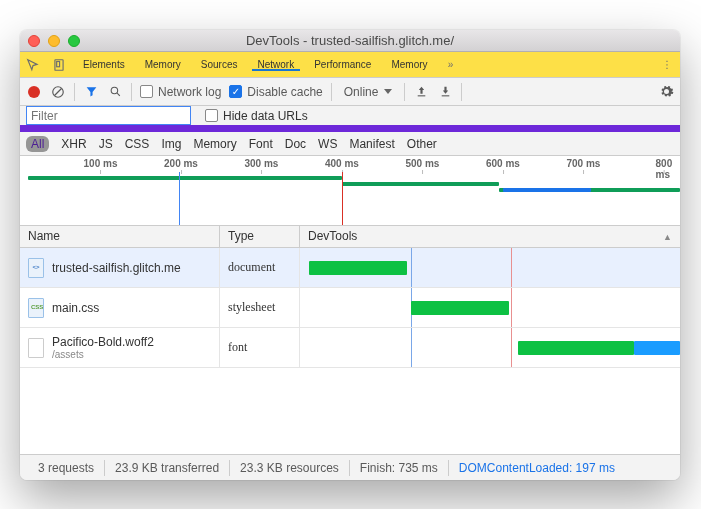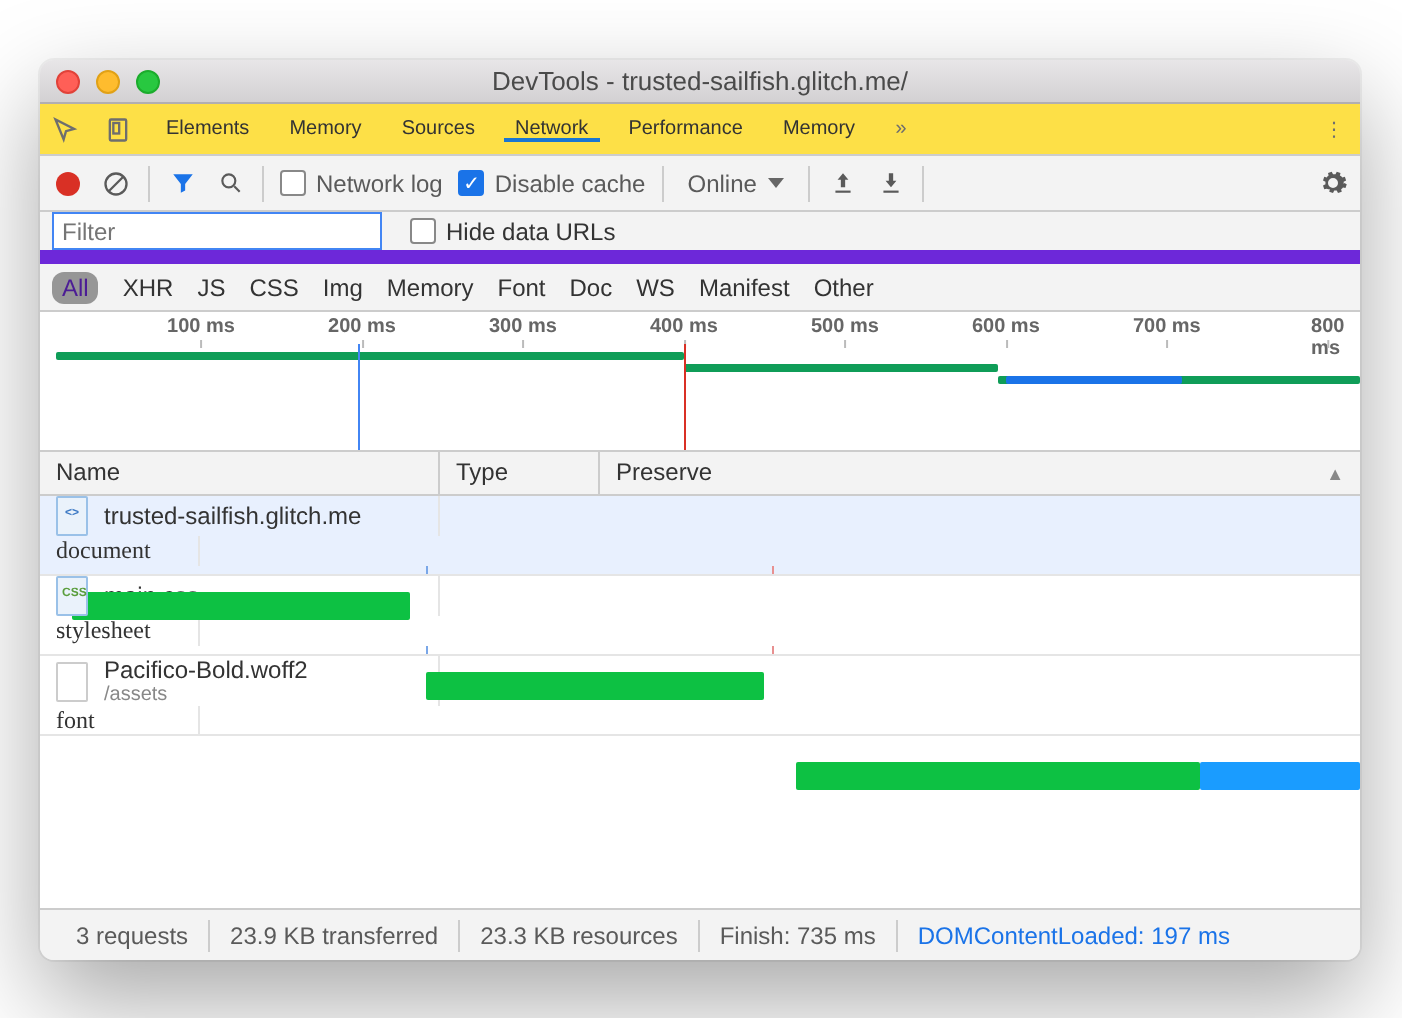--- a/index.html
+++ b/index.html
@@ -131,21 +131,21 @@
   display: flex;
   font-size: 12px;
   color: #333;
 }
 .col-name { width: 200px; padding: 3px 8px; border-right: 1px solid #ccc; }
 .col-type { width: 80px; padding: 3px 8px; border-right: 1px solid #ccc; }
 .col-waterfall { flex: 1; padding: 3px 8px; position: relative; }
 .sort-ind { position: absolute; right: 8px; top: 6px; color: #888; font-size: 9px; }
 
 .rows { background: #fff; }
-.row { height: 40px; display: flex; border-bottom: 1px solid #e5e5e5; font-size: 12px; color: #333; flex-direction: column; }
+.row { height: 40px; display: flex; border-bottom: 1px solid #e5e5e5; font-size: 12px; color: #333; }
 .row.selected { background: #e8f0fe; }
 .row .cell-name { width: 200px; border-right: 1px solid #e5e5e5; display: flex; align-items: center; padding: 0 8px; gap: 8px; }
 .row .cell-type { width: 80px; border-right: 1px solid #e5e5e5; display: flex; align-items: center; padding: 0 8px; font-family: Liberation Serif, serif; }
 .row .cell-wf { flex: 1; position: relative; }
 .sub { font-size: 10px; color: #888; }
 .fileicon { width: 16px; height: 20px; border: 1px solid #9ac1e8; background: #eaf2fb; border-radius: 1px; position: relative; flex-shrink: 0; }
 .fileicon .tag { position: absolute; left: 2px; right: 2px; top: 5px; font-size: 6px; text-align: center; color: #3b78c4; font-weight: bold; }
 .fileicon.css .tag { color: #5a9e3d; }
 .fileicon.blank { background: #fff; border-color: #ccc; }
 
@@ -302,21 +302,21 @@
         <div class="hbar blue" style="top: 16px; left: 73.1707%; width: 13.4146%;"></div>
         <div class="vline blue" style="left: 24.0244%;"></div>
         <div class="vline red" style="left: 48.7805%;"></div>
       </div>
   </div>
 
   <div class="table-header">
     <div class="col-name">Name</div>
     <div class="col-type">Type</div>
     <div class="col-waterfall">
-      <span>Preserve</span>
+      <span>DevTools</span>
       <span class="sort-ind">▲</span>
     </div>
   </div>
 
   <div class="rows" id="rows-host">
       <div class="row selected">
         <div class="cell-name">
           <div class="fileicon ">
             <div class="tag">&lt;&gt;</div>
           </div>

